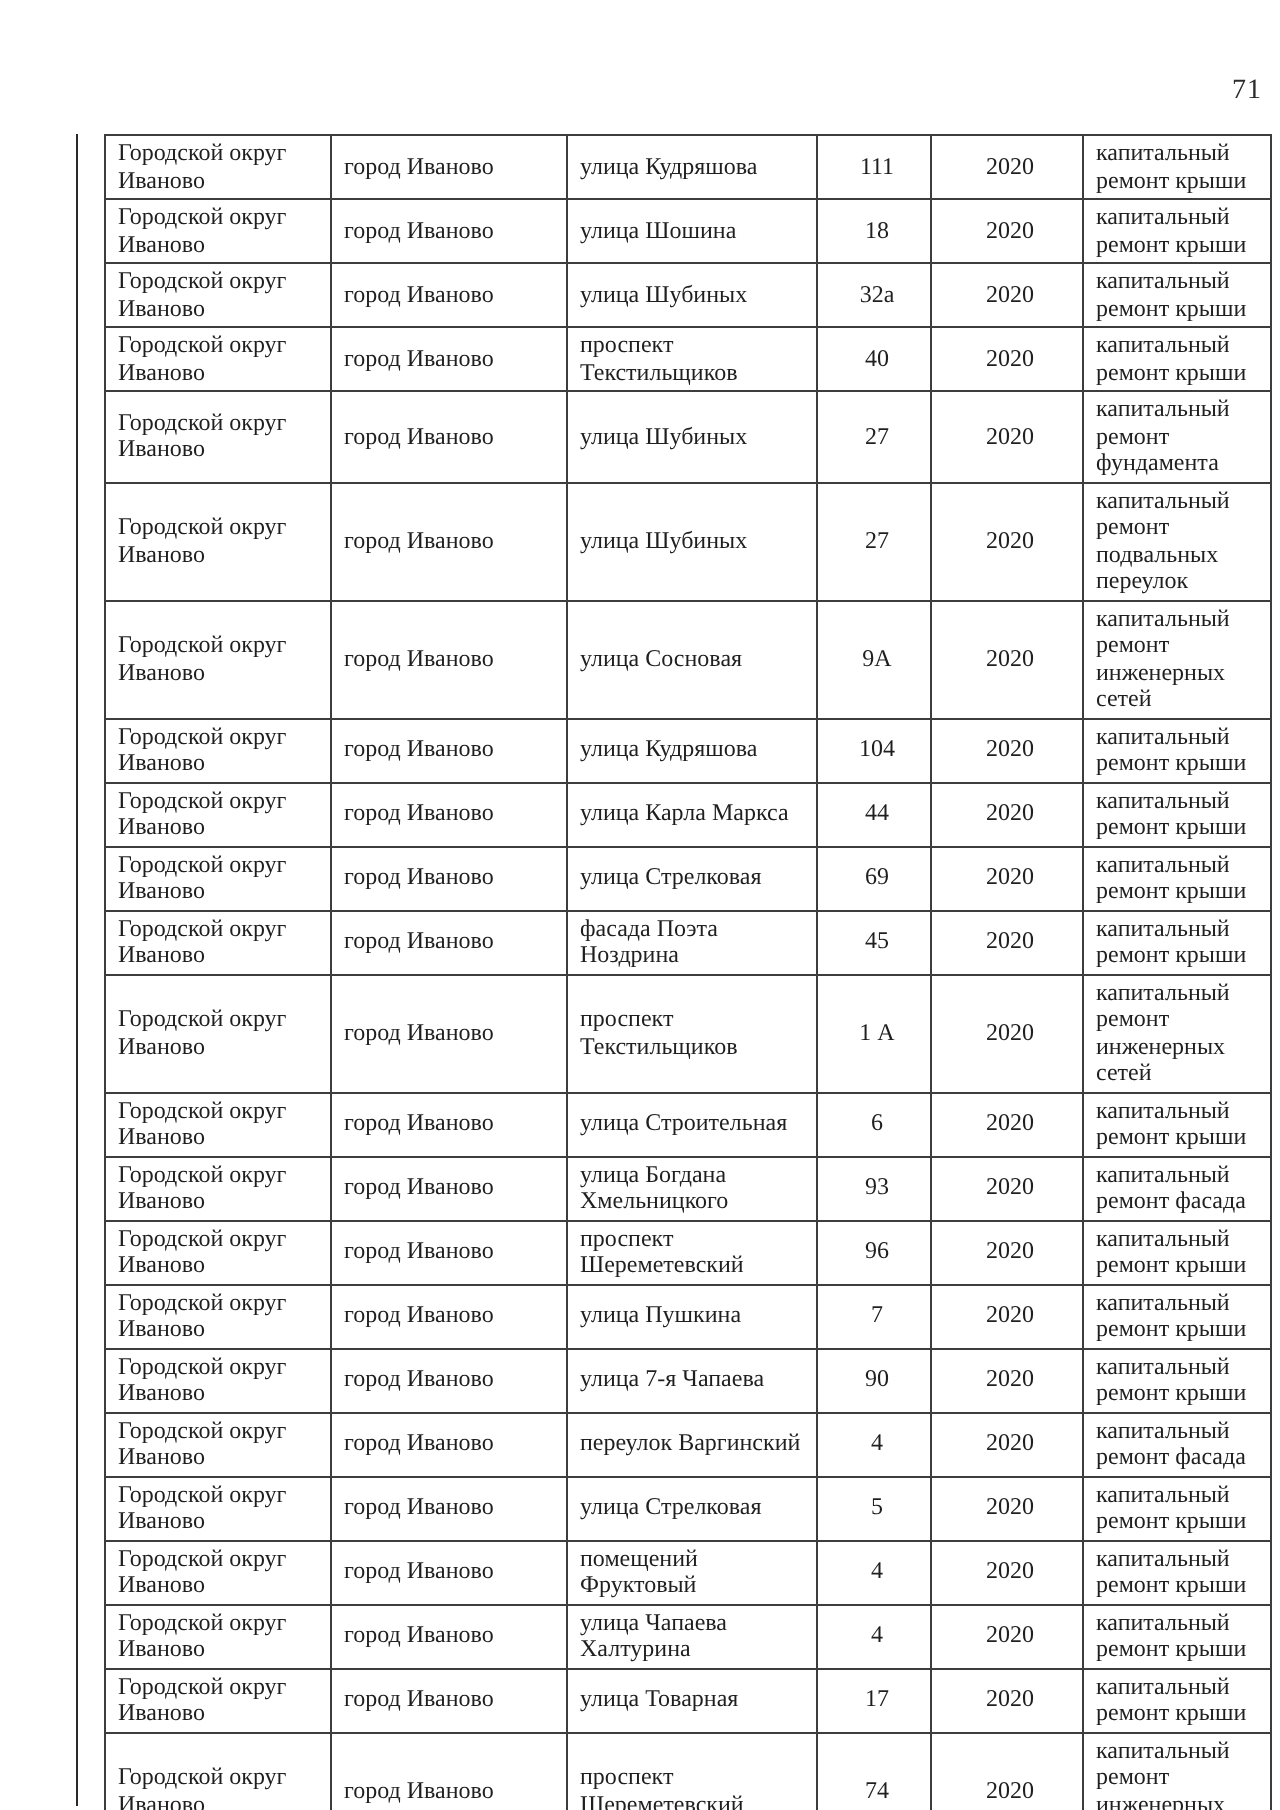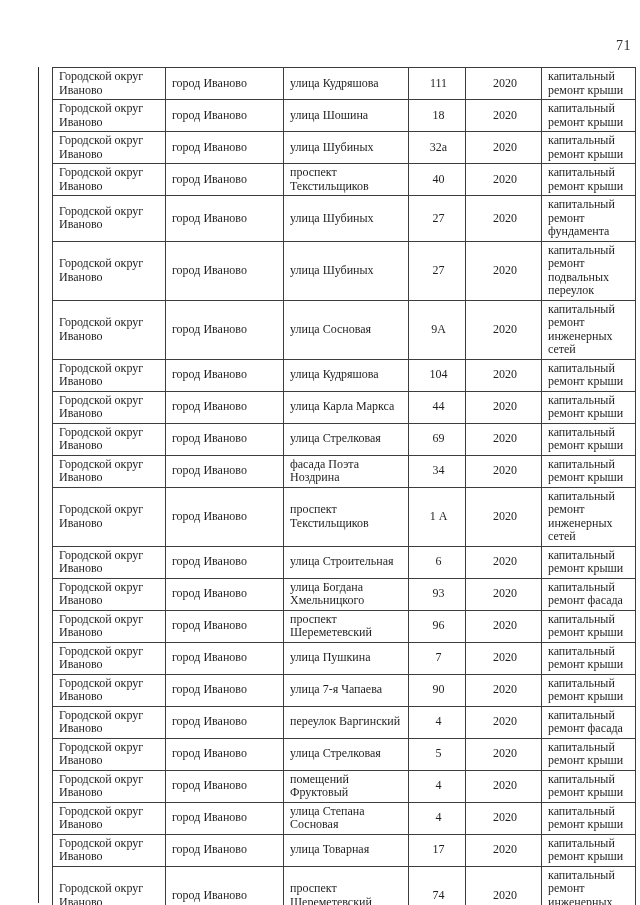--- a/index.html
+++ b/index.html
@@ -151,21 +151,21 @@
     <td class="c-settlement">город Иваново</td>
     <td class="c-street">улица Стрелковая</td>
     <td class="c-house">69</td>
     <td class="c-year">2020</td>
     <td class="c-work">капитальный ремонт крыши</td>
   </tr>
       <tr>
     <td class="c-district">Городской округ Иваново</td>
     <td class="c-settlement">город Иваново</td>
     <td class="c-street">фасада Поэта Ноздрина</td>
-    <td class="c-house">34</td>
+    <td class="c-house">45</td>
     <td class="c-year">2020</td>
     <td class="c-work">капитальный ремонт крыши</td>
   </tr>
       <tr>
     <td class="c-district">Городской округ Иваново</td>
     <td class="c-settlement">город Иваново</td>
     <td class="c-street">проспект Текстильщиков</td>
     <td class="c-house">1 А</td>
     <td class="c-year">2020</td>
     <td class="c-work">капитальный ремонт инженерных сетей</td>
@@ -230,21 +230,21 @@
     <td class="c-district">Городской округ Иваново</td>
     <td class="c-settlement">город Иваново</td>
     <td class="c-street">помещений Фруктовый</td>
     <td class="c-house">4</td>
     <td class="c-year">2020</td>
     <td class="c-work">капитальный ремонт крыши</td>
   </tr>
       <tr>
     <td class="c-district">Городской округ Иваново</td>
     <td class="c-settlement">город Иваново</td>
-    <td class="c-street">улица Степана Сосновая</td>
+    <td class="c-street">улица Чапаева Халтурина</td>
     <td class="c-house">4</td>
     <td class="c-year">2020</td>
     <td class="c-work">капитальный ремонт крыши</td>
   </tr>
       <tr>
     <td class="c-district">Городской округ Иваново</td>
     <td class="c-settlement">город Иваново</td>
     <td class="c-street">улица Товарная</td>
     <td class="c-house">17</td>
     <td class="c-year">2020</td>

